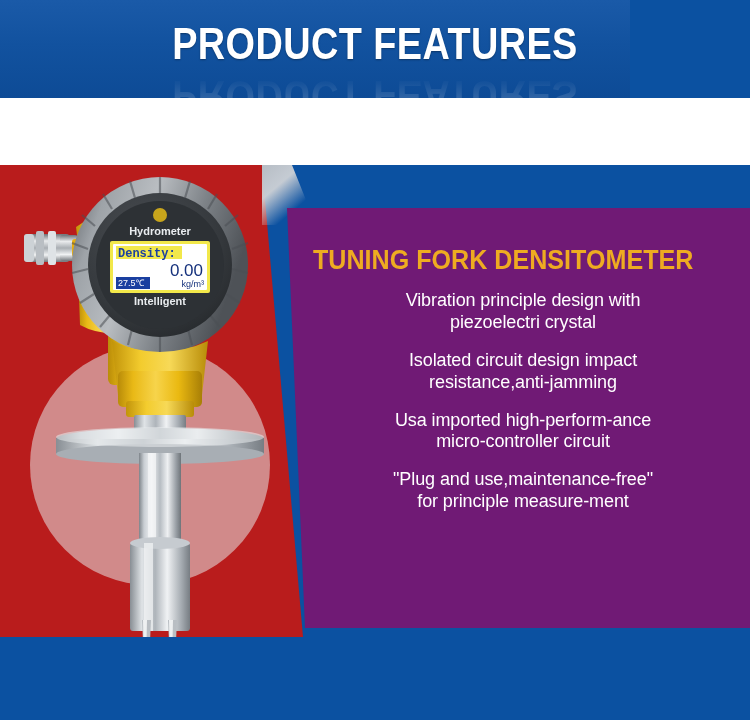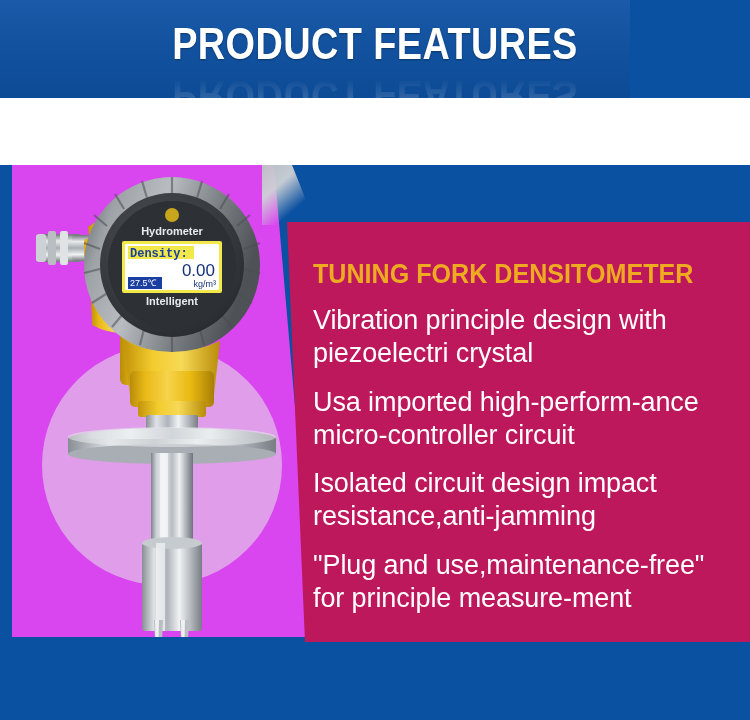--- a/index.html
+++ b/index.html
@@ -47,63 +47,64 @@
   }
 
   
   .white-gap {
     position:absolute; left:0; top:98px; width:750px; height:67px;
     background:#ffffff;
   }
 
   
   .photo-panel {
-    position:absolute; left:12px; top:165px; width:310px; height:472px;
-    background:#d946ef;
+    position:absolute; left:0; top:165px; width:310px; height:472px;
+    background:#b91c1c;
     clip-path:polygon(0 0, 262px 0, 303px 472px, 0 472px);
     overflow:hidden;
   }
   .photo-fold {
     position:absolute; left:246px; top:165px; width:70px; height:60px;
     background:linear-gradient(to bottom right, #b9bcc0 0%, #cfd2d6 40%, rgba(255,255,255,0) 72%);
     clip-path:polygon(16px 0, 46px 0, 70px 60px, 16px 60px);
     opacity:.95;
   }
 
   
   .product { position:absolute; left:0; top:0; width:310px; height:472px; }
 
   
   .content-panel {
-    position:absolute; left:283px; top:222px; width:467px; height:420px;
-    background:#be185d;
+    position:absolute; left:283px; top:208px; width:467px; height:420px;
+    background:#701a75;
     clip-path:polygon(4px 0, 467px 0, 467px 420px, 22px 420px);
     padding:0;
   }
   .content-inner { position:absolute; left:30px; top:38px; width:420px; }
 
   .feature-title {
     font-family:"Liberation Sans", sans-serif;
     font-weight:bold;
     font-size:27px;
     color:#eeab21;
     letter-spacing:0px;
     transform:scaleX(0.93);
     transform-origin:left center;
     white-space:nowrap;
     line-height:1.1;
     margin-bottom:14px;
   }
   .feature-item {
     font-family:"Liberation Sans", sans-serif;
-    font-size:27px;
+    font-size:18px;
     color:#ffffff;
     line-height:1.22;
     margin-bottom:16px;
     letter-spacing:-0.1px;
+    text-align:center;
   }
   .feature-item .l2 { display:block; }
 </style>
 </head>
 <body>
 
 <div id="page">
 
   <div class="header">
     <div class="header-title">PRODUCT FEATURES</div>
@@ -261,29 +262,29 @@
   <div class="content-panel">
     <div class="content-inner">
       <div class="feature-title">TUNING FORK DENSITOMETER</div>
 
       <div class="feature-item">
         <span>Vibration principle design with</span>
         <span class="l2">piezoelectri crystal</span>
       </div>
 
       <div class="feature-item">
+        <span>Isolated circuit design impact</span>
+        <span class="l2">resistance,anti-jamming</span>
+      </div>
+
+      <div class="feature-item">
         <span>Usa imported high-perform-ance</span>
         <span class="l2">micro-controller circuit</span>
       </div>
 
       <div class="feature-item">
-        <span>Isolated circuit design impact</span>
-        <span class="l2">resistance,anti-jamming</span>
-      </div>
-
-      <div class="feature-item">
         <span>"Plug and use,maintenance-free"</span>
         <span class="l2">for principle measure-ment</span>
       </div>
     </div>
   </div>
 
 </div>
 
 </body></html>

